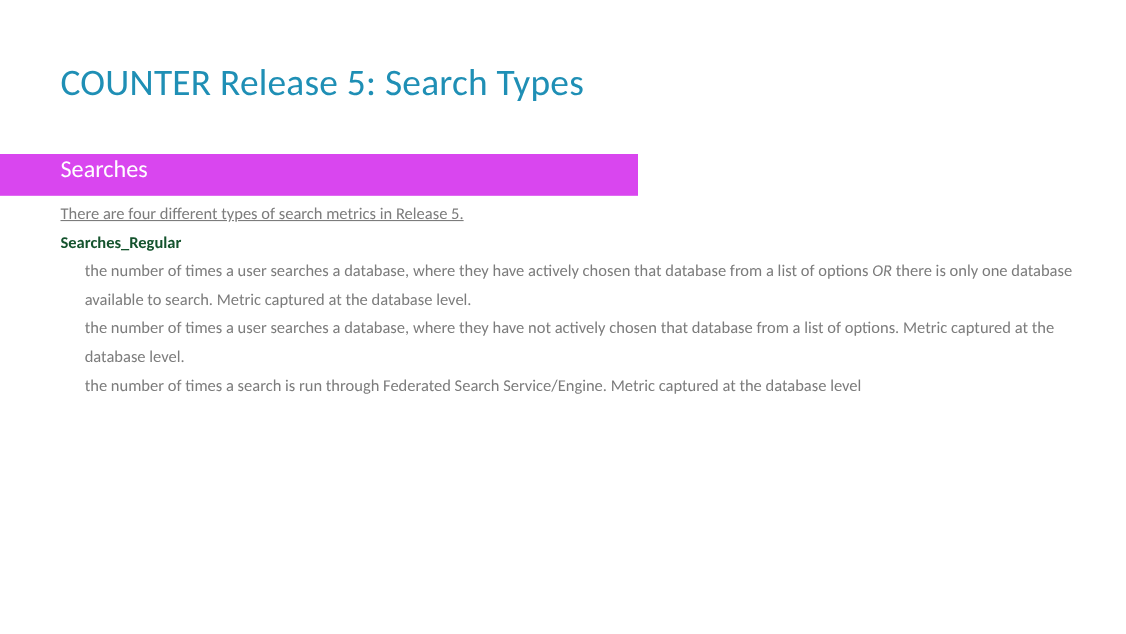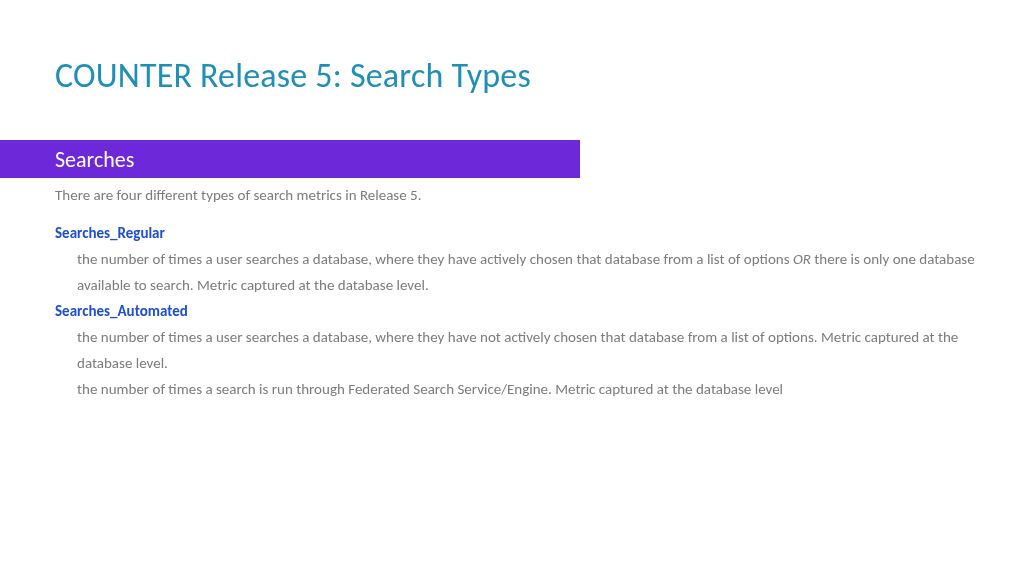--- a/index.html
+++ b/index.html
@@ -18,45 +18,45 @@
       color: #1f8fb5;
       font-weight: 400;
       letter-spacing: 0.2px;
     }
     .section-bar {
       position: absolute;
       top: 140px;
       left: 0;
       width: 580px;
       height: 38px;
-      background: #6d28d9;
+      background: #d946ef;
       display: flex;
-      align-items: center;
     }
     .section-label {
       color: #ffffff;
       font-size: 22px;
       font-weight: 400;
       margin-left: 55px;
     }
     .content {
       position: absolute;
       top: 182px;
       left: 55px;
       right: 40px;
       color: #7c7c7c;
       font-size: 15px;
       line-height: 26px;
     }
     .intro {
-      margin-bottom: 12px;
+      margin-bottom: 0;
+      text-decoration: underline;
     }
     .metric-name {
       font-weight: 700;
-      color: #1d4ed8;
+      color: #14532d;
     }
     .metric-desc {
       margin-left: 22px;
     }
     .italic {
       font-style: italic;
     }
   </style>
 </head>
 <body>
@@ -68,18 +68,17 @@
 </div>
 
 <div class="content">
   <div class="intro">There are four different types of search metrics in Release 5.</div>
 
   <div class="metric-name">Searches_Regular</div>
   <div class="metric-desc">
     <span>the number of times a user searches a database, where they have actively chosen that database from a list of options </span><span class="italic">OR</span><span> there is only one database available to search. Metric captured at the database level.</span>
   </div>
 
-  <div class="metric-name">Searches_Automated</div>
   <div class="metric-desc">the number of times a user searches a database, where they have not actively chosen that database from a list of options. Metric captured at the database level.</div>
 
   <div class="metric-desc">the number of times a search is run through Federated Search Service/Engine. Metric captured at the database level</div>
 
 </div>
 
 </body></html>

